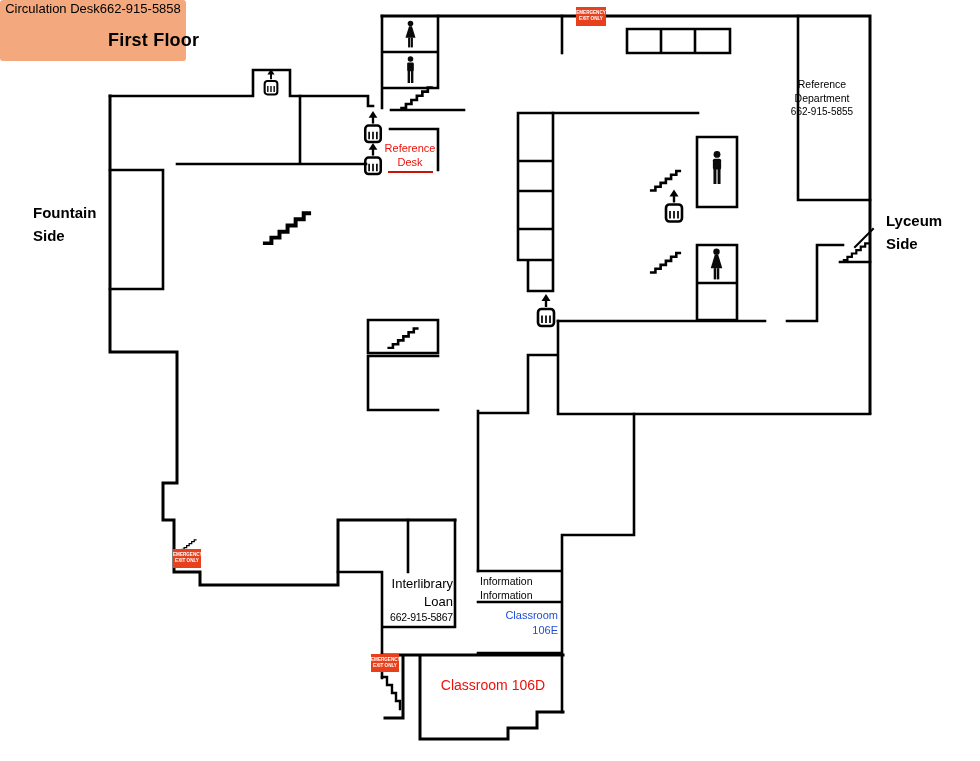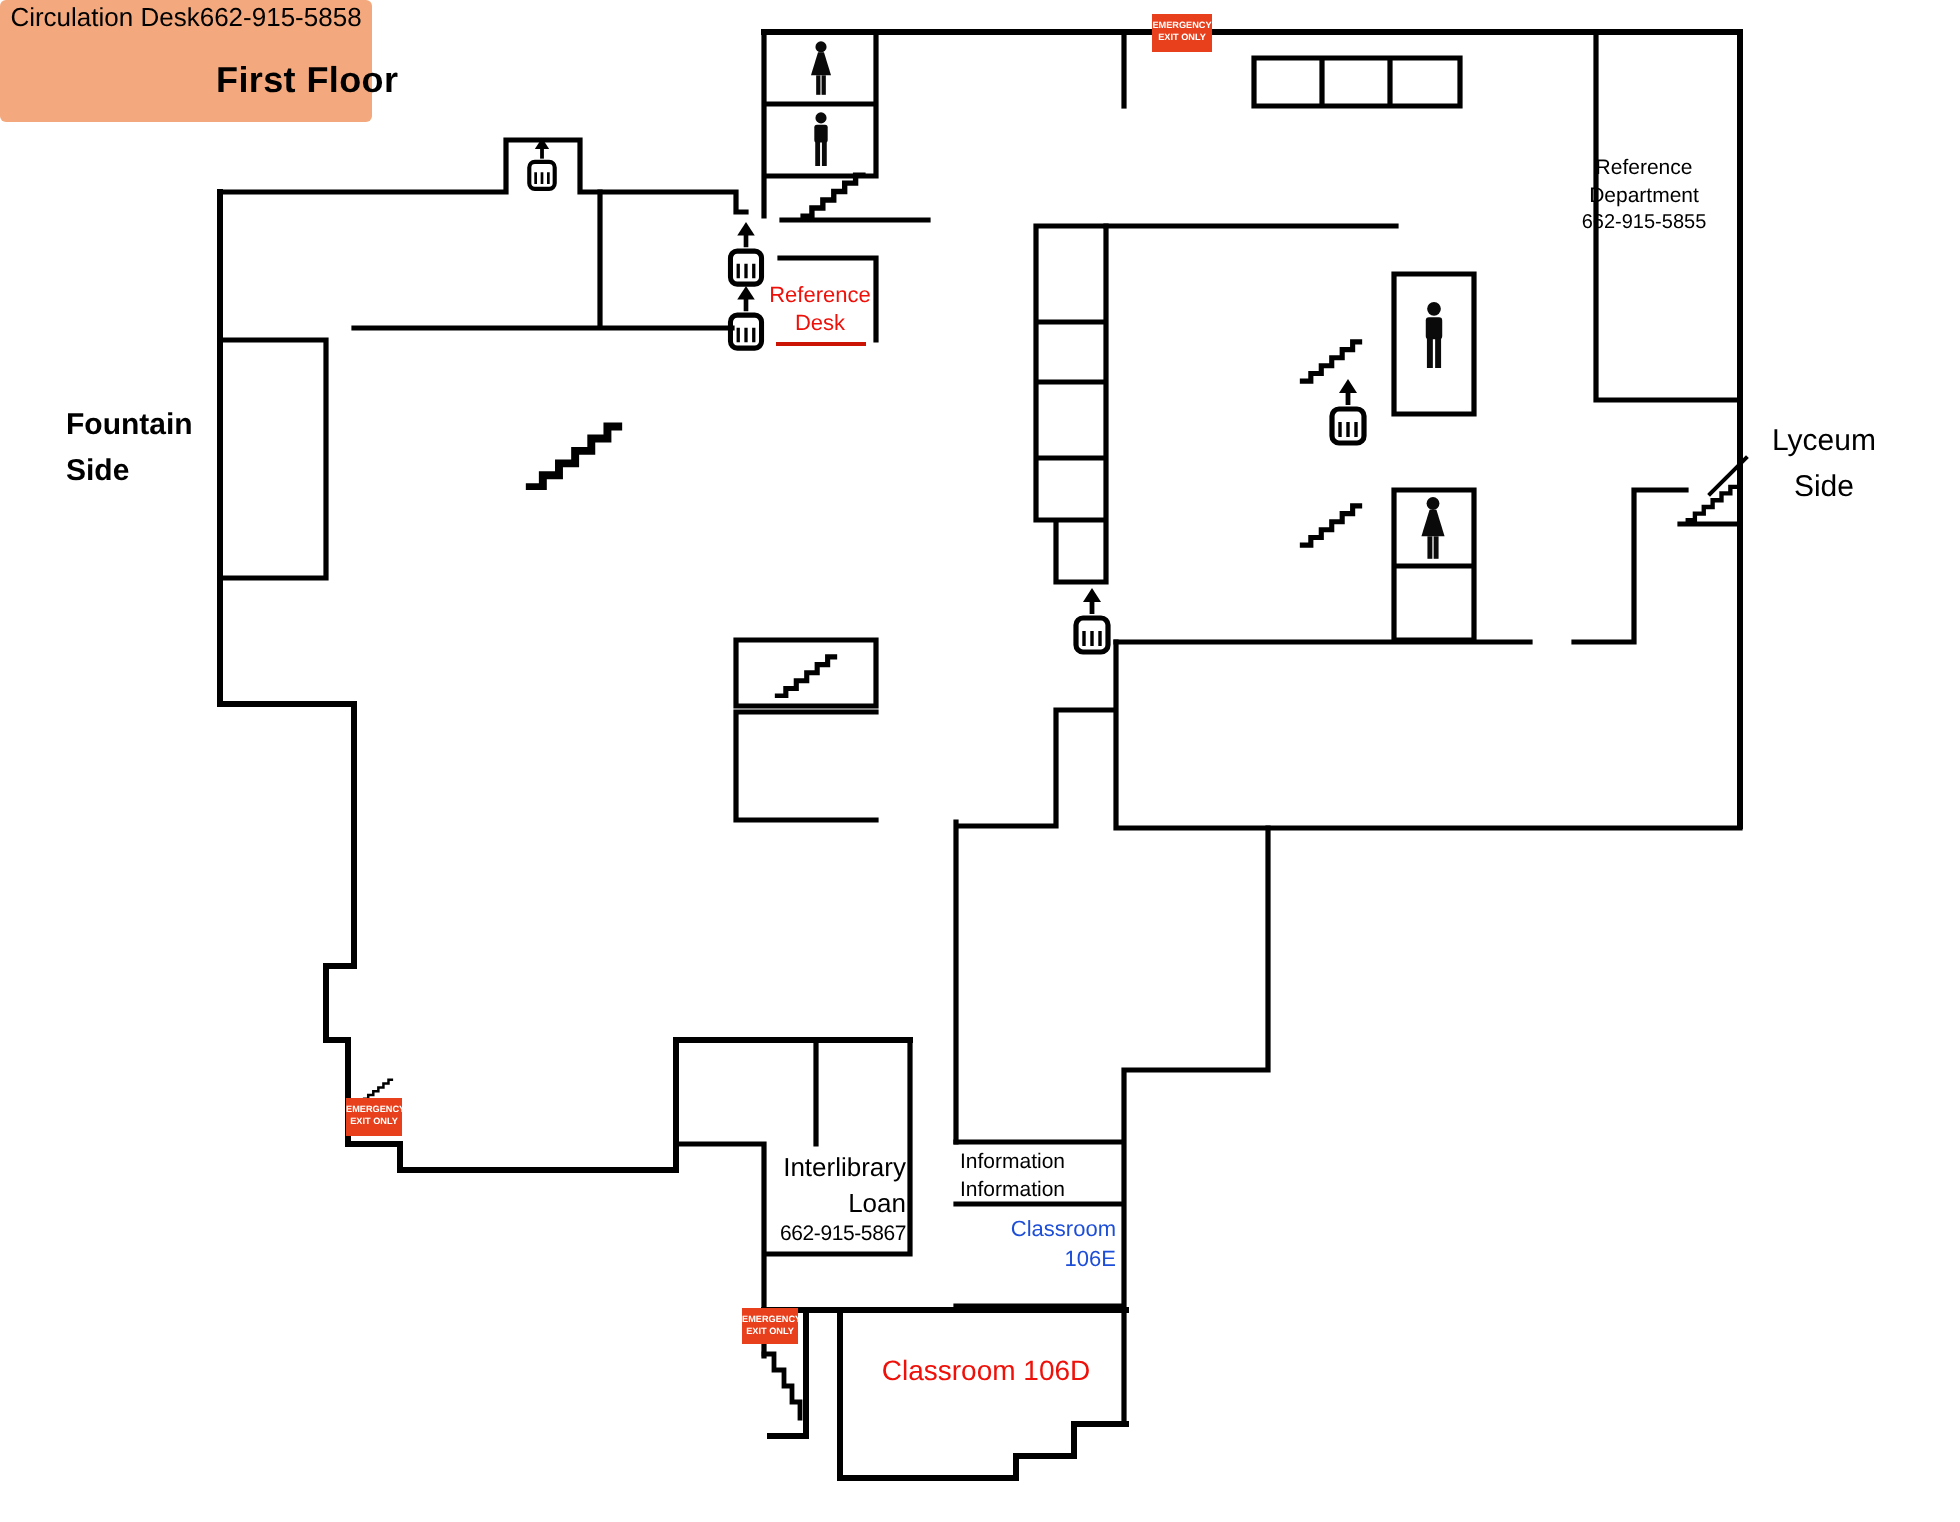--- a/index.html
+++ b/index.html
@@ -9,21 +9,21 @@
   }
   #walls{position:absolute;left:0;top:0;}
   .lbl{position:absolute;white-space:nowrap;}
   .title{left:108px;top:30px;font-size:18px;font-weight:bold;letter-spacing:.2px;}
   .desk{
     left:113px;top:101px;width:186px;height:61px;background:#f3a97d;border-radius:3px;
     display:flex;flex-direction:row;justify-content:center;text-align:center;
     font-size:13px;line-height:1.45;
   }
   .fountain{left:33px;top:201px;font-size:15px;font-weight:bold;line-height:1.55;}
-  .lyceum{left:886px;top:209px;font-size:15px;font-weight:normal;line-height:1.55;text-align:center;}
+  .lyceum{left:886px;top:209px;font-size:15px;font-weight:bold;line-height:1.55;}
   .refdesk{left:382px;top:141px;width:56px;text-align:center;color:#ee1009;font-size:11px;line-height:1.3;}
   .refdept{left:771px;top:77px;width:102px;text-align:center;font-size:10.5px;line-height:1.35;}
   .refdept .ph{font-size:10px;}
   .ill{left:380px;top:575px;width:73px;text-align:right;font-size:13px;line-height:1.35;}
   .ill .ph{font-size:10.5px;letter-spacing:-0.2px;}
   .it{left:480px;top:575px;width:80px;text-align:left;font-size:10.5px;line-height:1.3;}
   .c106e{left:478px;top:608px;width:80px;text-align:right;color:#1d4ed8;font-size:11px;line-height:1.35;}
   .c106d{left:424px;top:677px;width:138px;text-align:center;color:#ee1009;font-size:14px;}
   .badge{
     position:absolute;background:#e8401c;color:#fff;text-align:center;

